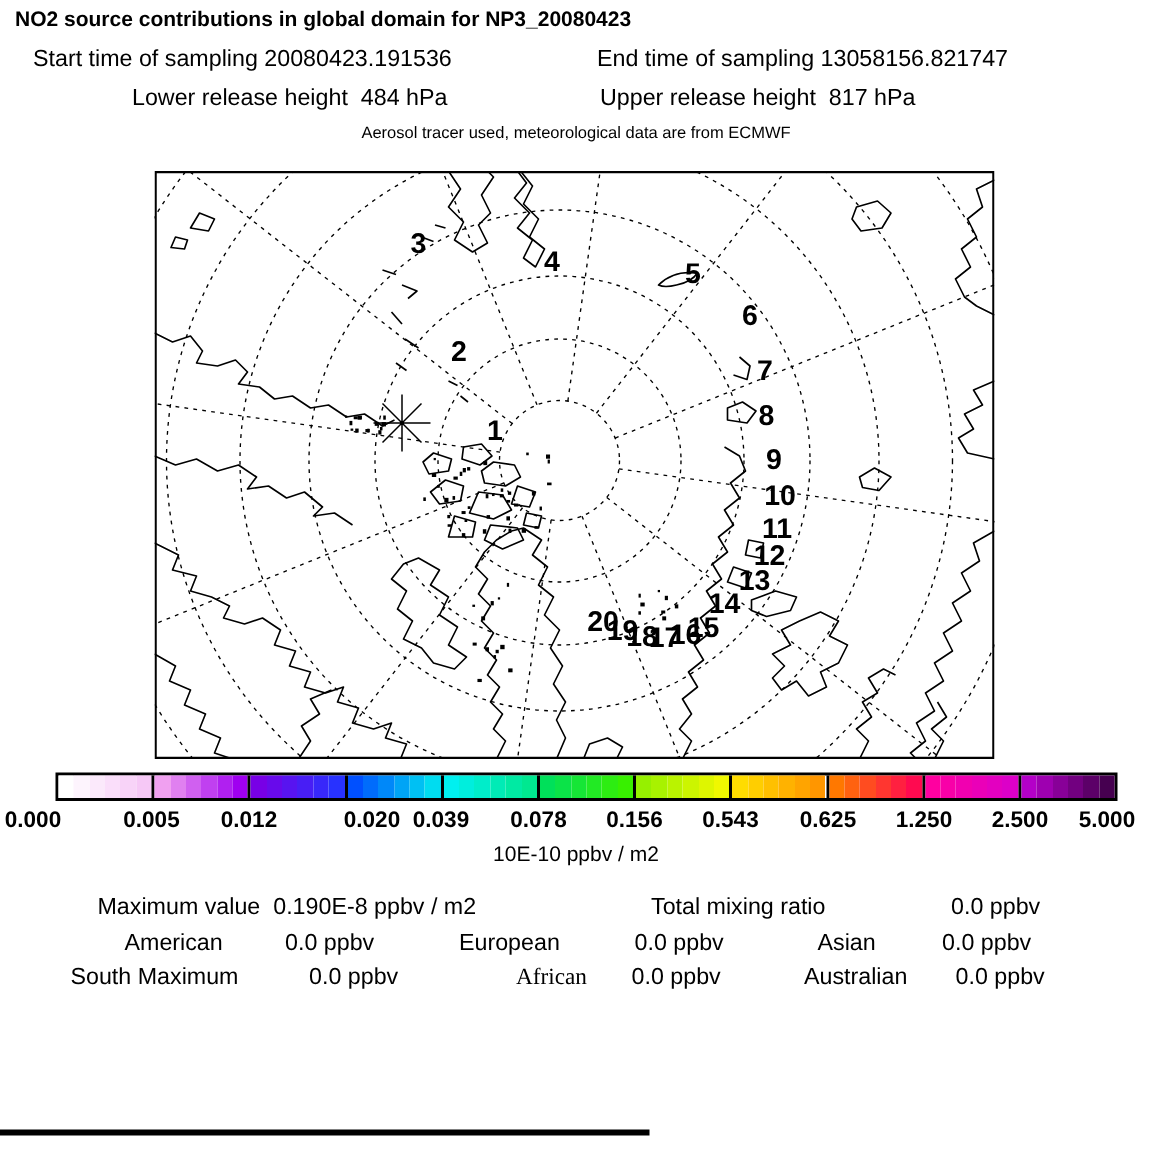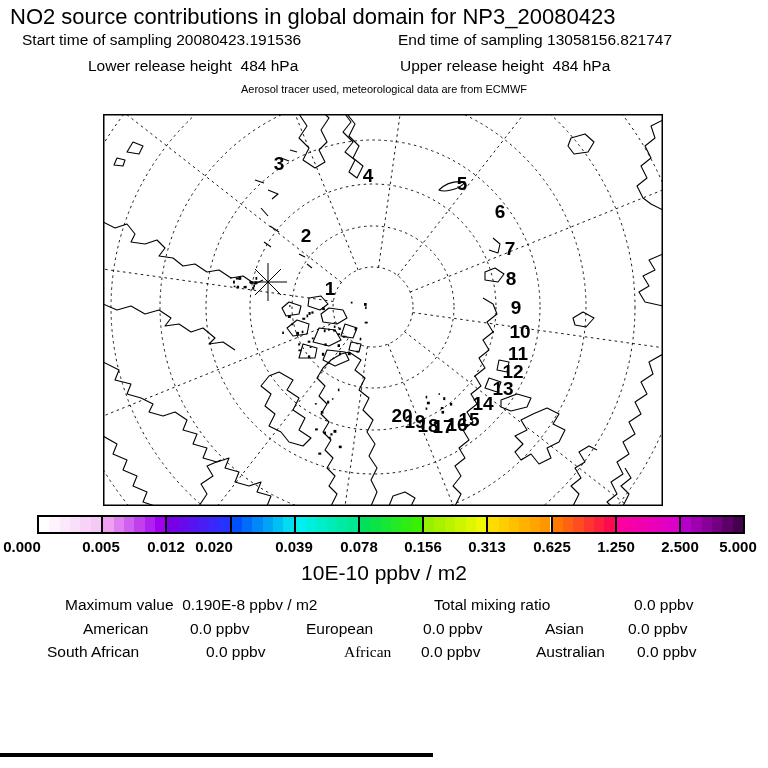--- a/index.html
+++ b/index.html
@@ -1,53 +1,53 @@
 <!DOCTYPE html>
 <html><head>
 <meta charset="utf-8">
 <style>
   html,body{margin:0;padding:0;}
   body{
     width:768px;height:768px;position:relative;background:#ffffff;color:#000;
     font-family:"Liberation Sans", sans-serif;overflow:hidden;
   }
   .abs{position:absolute;white-space:pre;}
-  .h-title{left:10px;top:4px;font-size:22px;font-weight:normal;}
+  .h-title{left:10px;top:4px;font-size:14px;font-weight:bold;}
   .h-start{left:22px;top:31px;font-size:15.5px;}
   .h-end{left:398px;top:31px;font-size:15.5px;}
   .h-lower{left:88px;top:57px;font-size:15.5px;}
   .h-upper{left:400px;top:57px;font-size:15.5px;}
   .h-tracer{left:0;top:83px;width:768px;text-align:center;font-size:11px;}
   #mapsvg{position:absolute;left:103px;top:114px;}
   #cbar{position:absolute;left:37px;top:515px;width:708px;height:19px;
         border:2px solid #000;display:flex;box-sizing:border-box;}
   .seg{flex:1;display:flex;}
   .seg + .seg{border-left:2px solid #000;}
   .cell{flex:1;}
   .tick{position:absolute;top:538px;transform:translateX(-50%);
         font-size:15px;font-weight:bold;white-space:pre;}
-  .unit{left:0;top:561px;width:768px;text-align:center;font-size:21px;}
+  .unit{left:0;top:561px;width:768px;text-align:center;font-size:14px;}
   .stat{font-size:15.5px;}
   .s1a{left:65px;top:596px;} .s1b{left:434px;top:596px;} .s1c{left:634px;top:596px;}
   .r2n1{left:83px;top:620px;}  .r2v1{left:190px;top:620px;}
   .r2n2{left:306px;top:620px;} .r2v2{left:423px;top:620px;}
   .r2n3{left:545px;top:620px;} .r2v3{left:628px;top:620px;}
   .r3n1{left:47px;top:643px;}  .r3v1{left:206px;top:643px;}
   .r3n2{left:344px;top:643px;font-family:Liberation Serif, serif;} .r3v2{left:421px;top:643px;}
   .r3n3{left:536px;top:643px;} .r3v3{left:637px;top:643px;}
   .bottomrule{left:0;top:753px;width:433px;height:4px;background:#000;}
 </style>
 </head>
 <body>
 
 <div class="abs h-title">NO2 source contributions in global domain for NP3_20080423</div>
 <span class="abs h-start">Start time of sampling 20080423.191536</span>
 <span class="abs h-end">End time of sampling 13058156.821747</span>
 <span class="abs h-lower">Lower release height  484 hPa</span>
-<span class="abs h-upper">Upper release height  484 hPa</span>
+<span class="abs h-upper">Upper release height  817 hPa</span>
 <div class="abs h-tracer">Aerosol tracer used, meteorological data are from ECMWF</div>
 
 <svg id="mapsvg" width="560" height="392" viewBox="0 0 560 392">
   <g id="graticule" fill="none" stroke="#000" stroke-width="0.9" stroke-dasharray="2.5 3.5">
       <circle cx="270" cy="193" r="40"></circle>
       <circle cx="270" cy="193" r="81"></circle>
       <circle cx="270" cy="193" r="123"></circle>
       <circle cx="270" cy="193" r="167"></circle>
       <circle cx="270" cy="193" r="213"></circle>
       <circle cx="270" cy="193" r="262"></circle>
@@ -297,43 +297,43 @@
       <span class="cell" style="background: rgb(136, 0, 152);"></span>
       <span class="cell" style="background: rgb(114, 0, 128);"></span>
       <span class="cell" style="background: rgb(92, 0, 104);"></span>
       <span class="cell" style="background: rgb(70, 0, 80);"></span>
     </div>
   </div>
 <div id="cbticks">
     <span class="tick" style="left: 22px;">0.000</span>
     <span class="tick" style="left: 101px;">0.005</span>
     <span class="tick" style="left: 166px;">0.012</span>
-    <span class="tick" style="left: 214px; text-align: right;">0.020</span>
+    <span class="tick" style="left: 248px; text-align: right;">0.020</span>
     <span class="tick" style="left: 294px;">0.039</span>
     <span class="tick" style="left: 359px;">0.078</span>
     <span class="tick" style="left: 423px;">0.156</span>
-    <span class="tick" style="left: 487px;">0.313</span>
+    <span class="tick" style="left: 487px;">0.543</span>
     <span class="tick" style="left: 552px;">0.625</span>
     <span class="tick" style="left: 616px;">1.250</span>
     <span class="tick" style="left: 680px;">2.500</span>
     <span class="tick" style="left: 738px;">5.000</span>
   </div>
 <div class="abs unit">10E-10 ppbv / m2</div>
 
 <span class="abs stat s1a">Maximum value  0.190E-8 ppbv / m2</span>
 <span class="abs stat s1b">Total mixing ratio</span>
 <span class="abs stat s1c">0.0 ppbv</span>
 
 <span class="abs stat r2n1">American</span>
 <span class="abs stat r2v1">0.0 ppbv</span>
 <span class="abs stat r2n2">European</span>
 <span class="abs stat r2v2">0.0 ppbv</span>
 <span class="abs stat r2n3">Asian</span>
 <span class="abs stat r2v3">0.0 ppbv</span>
 
-<span class="abs stat r3n1">South African</span>
+<span class="abs stat r3n1">South Maximum</span>
 <span class="abs stat r3v1">0.0 ppbv</span>
 <span class="abs stat r3n2">African</span>
 <span class="abs stat r3v2">0.0 ppbv</span>
 <span class="abs stat r3n3">Australian</span>
 <span class="abs stat r3v3">0.0 ppbv</span>
 
 <div class="abs bottomrule"></div>
 
 </body></html>

